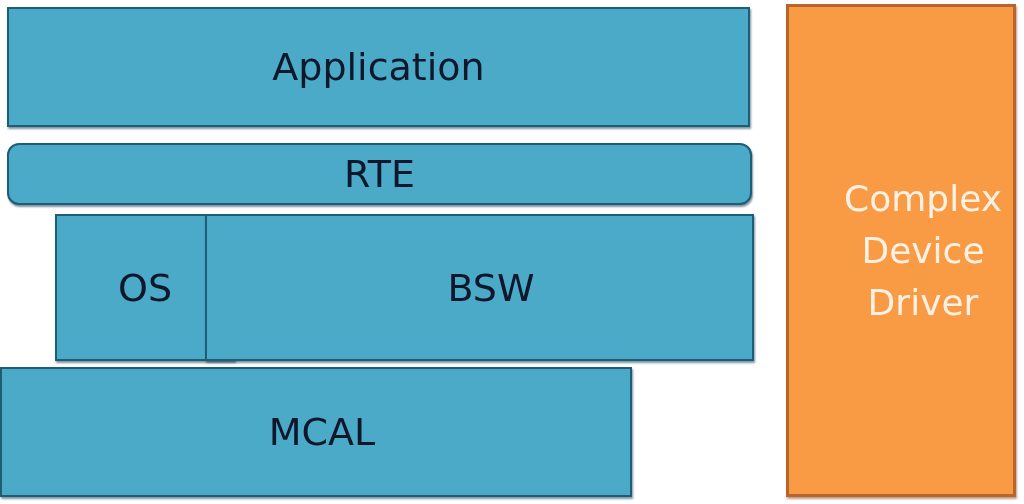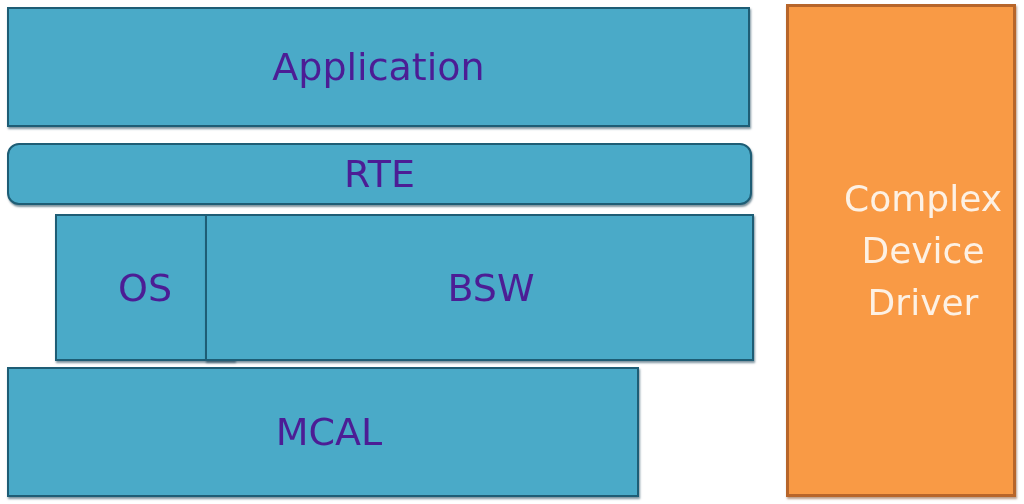--- a/index.html
+++ b/index.html
@@ -4,21 +4,21 @@
 <style>
   html, body { margin: 0; padding: 0; }
   body {
     width: 1024px; height: 504px; position: relative; overflow: hidden;
     background: #ffffff;
     font-family: "DejaVu Sans", "Liberation Sans", sans-serif;
   }
   .block {
     position: absolute; box-sizing: border-box;
     display: flex; align-items: center; justify-content: center; text-align: center;
-    color: #4c1d95;
+    color: #0f172a;
   }
   .blue {
     background: #4aaac8;
     border: 2px solid #1e5d75;
     box-shadow: 1px 2px 2px rgba(20,60,80,0.55);
   }
   .orange {
     background: #f99a45;
     border: 3px solid #b7652a;
     box-shadow: 1px 2px 2px rgba(120,60,20,0.5);
@@ -39,21 +39,21 @@
 </div>
 
 <div class="block blue" style="left:7px; top:214px; width:180px; height:147px;margin-left:48px;">
   <span class="lbl">OS</span>
 </div>
 
 <div class="block blue" style="left:205px; top:214px; width:549px; height:147px;padding-left:23px;">
   <span class="lbl">BSW</span>
 </div>
 
-<div class="block blue" style="left:7px; top:367px; width:632px; height:130px;padding-left:12px;">
+<div class="block blue" style="left:0; top:367px; width:632px; height:130px;padding-left:12px;">
   <span class="lbl">MCAL</span>
 </div>
 
 <div class="block orange" style="left:786px; top:4px; width:230px; height:493px;padding-left:44px;">
   <span class="lbl-cdd">Complex
 Device
 Driver</span>
 </div>
 
 </body></html>

